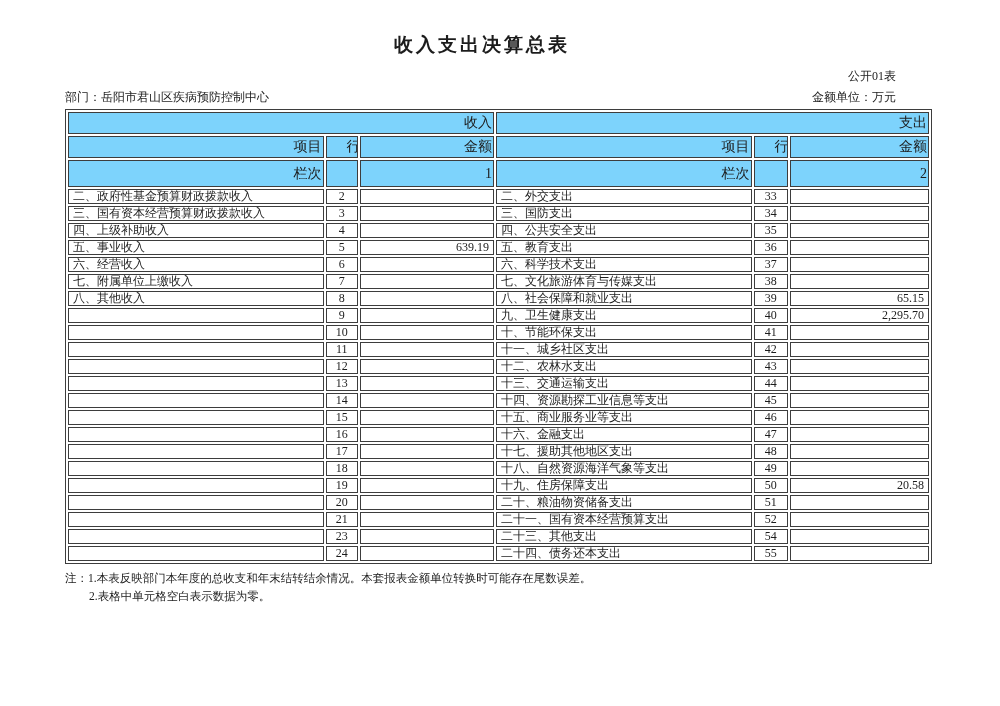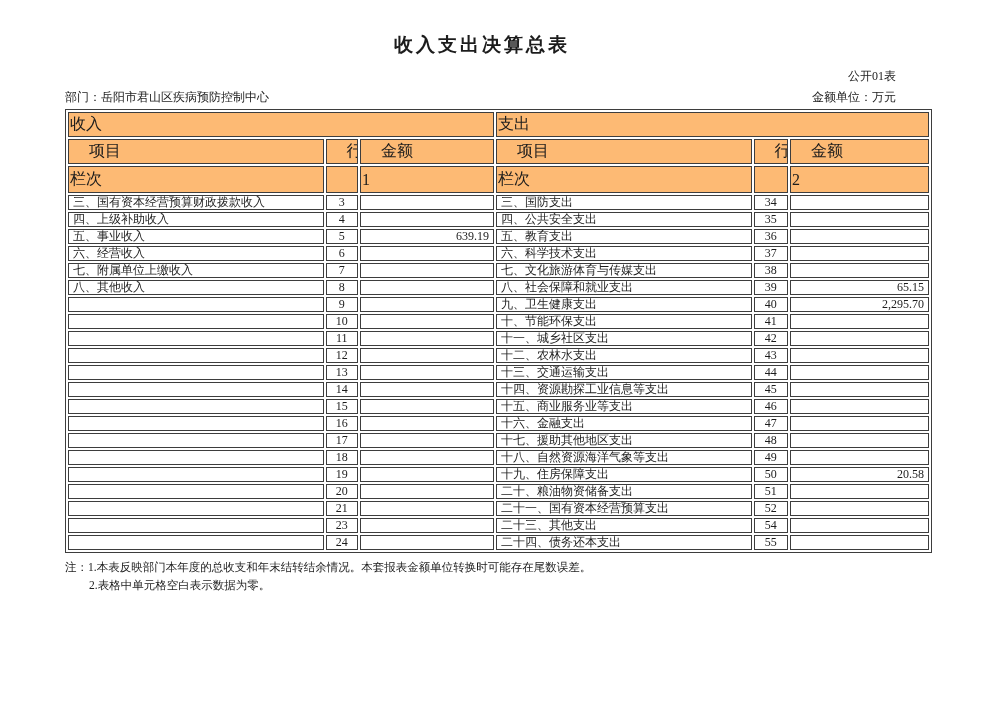--- a/index.html
+++ b/index.html
@@ -44,23 +44,23 @@
     border: 1px solid #3d3d3d;
     background: #ffffff;
   }
   table.budget th, table.budget td {
     border: 1px solid #3d3d3d;
     font-weight: normal;
     overflow: hidden;
     white-space: nowrap;
   }
   thead th {
-    background: #fdba74;
-    text-align: left;
-    font-size: 16px;
+    background: #7dd3fc;
+    text-align: right;
+    font-size: 14px;
   }
   tr.hrow-section th { height: 18px; }
   tr.hrow-cols th    { height: 18px; padding-left: 20px; }
   tr.hrow-lanci th   { height: 23px; margin-left: 12px; }
   tbody td {
     height: 13px;
     line-height: 13px;
     font-size: 12px;
     padding: 0 4px;
   }
@@ -114,20 +114,28 @@
         <th>栏次</th>
         <th></th>
         <th>1</th>
         <th>栏次</th>
         <th></th>
         <th>2</th>
       </tr>
     </thead>
     <tbody id="table-body">
 
+  <tr>
+    <td class="cell-item">二、政府性基金预算财政拨款收入</td>
+    <td class="cell-line">2</td>
+    <td class="cell-amount"></td>
+    <td class="cell-item">二、外交支出</td>
+    <td class="cell-line">33</td>
+    <td class="cell-amount"></td>
+  </tr>
 
   <tr>
     <td class="cell-item">三、国有资本经营预算财政拨款收入</td>
     <td class="cell-line">3</td>
     <td class="cell-amount"></td>
     <td class="cell-item">三、国防支出</td>
     <td class="cell-line">34</td>
     <td class="cell-amount"></td>
   </tr>
 

